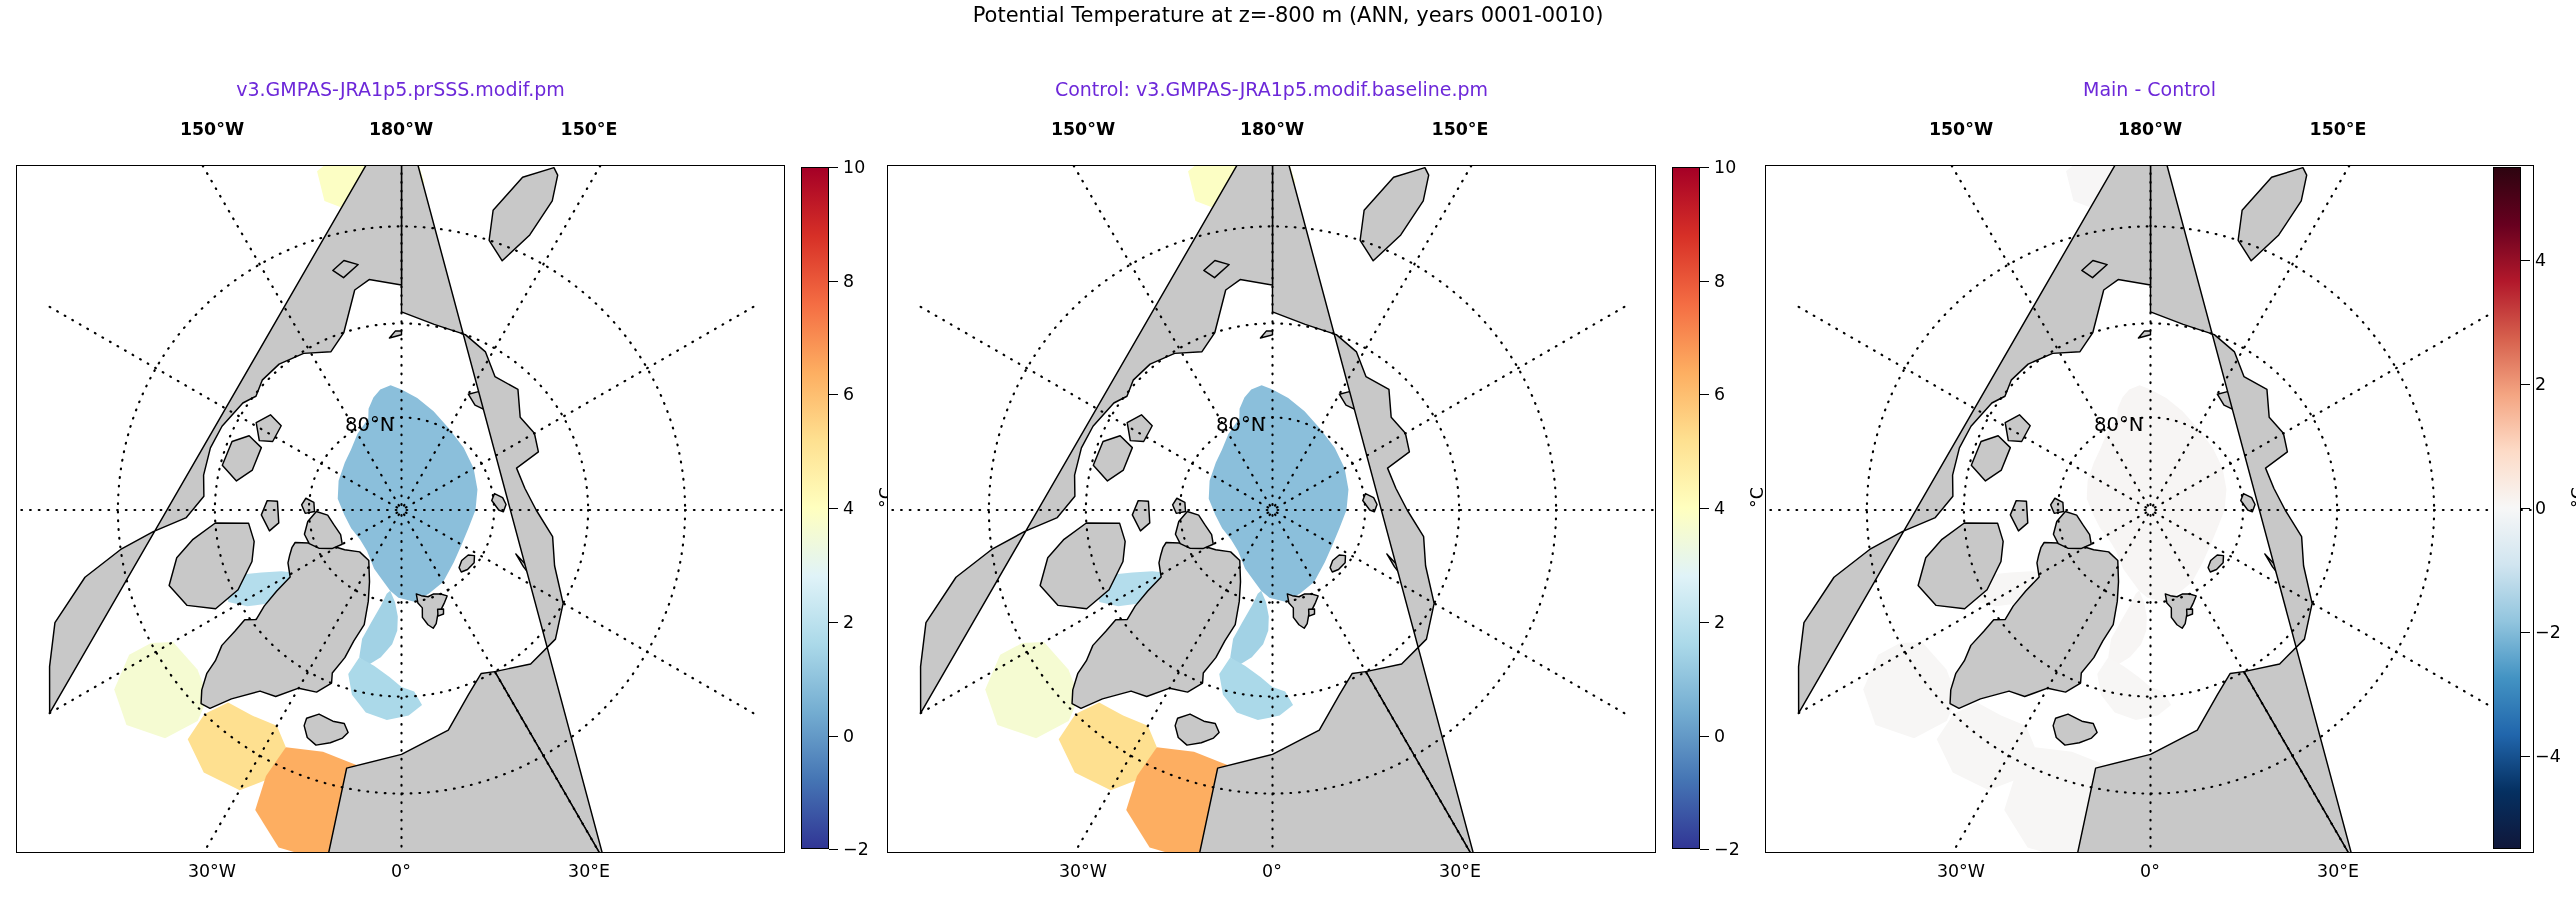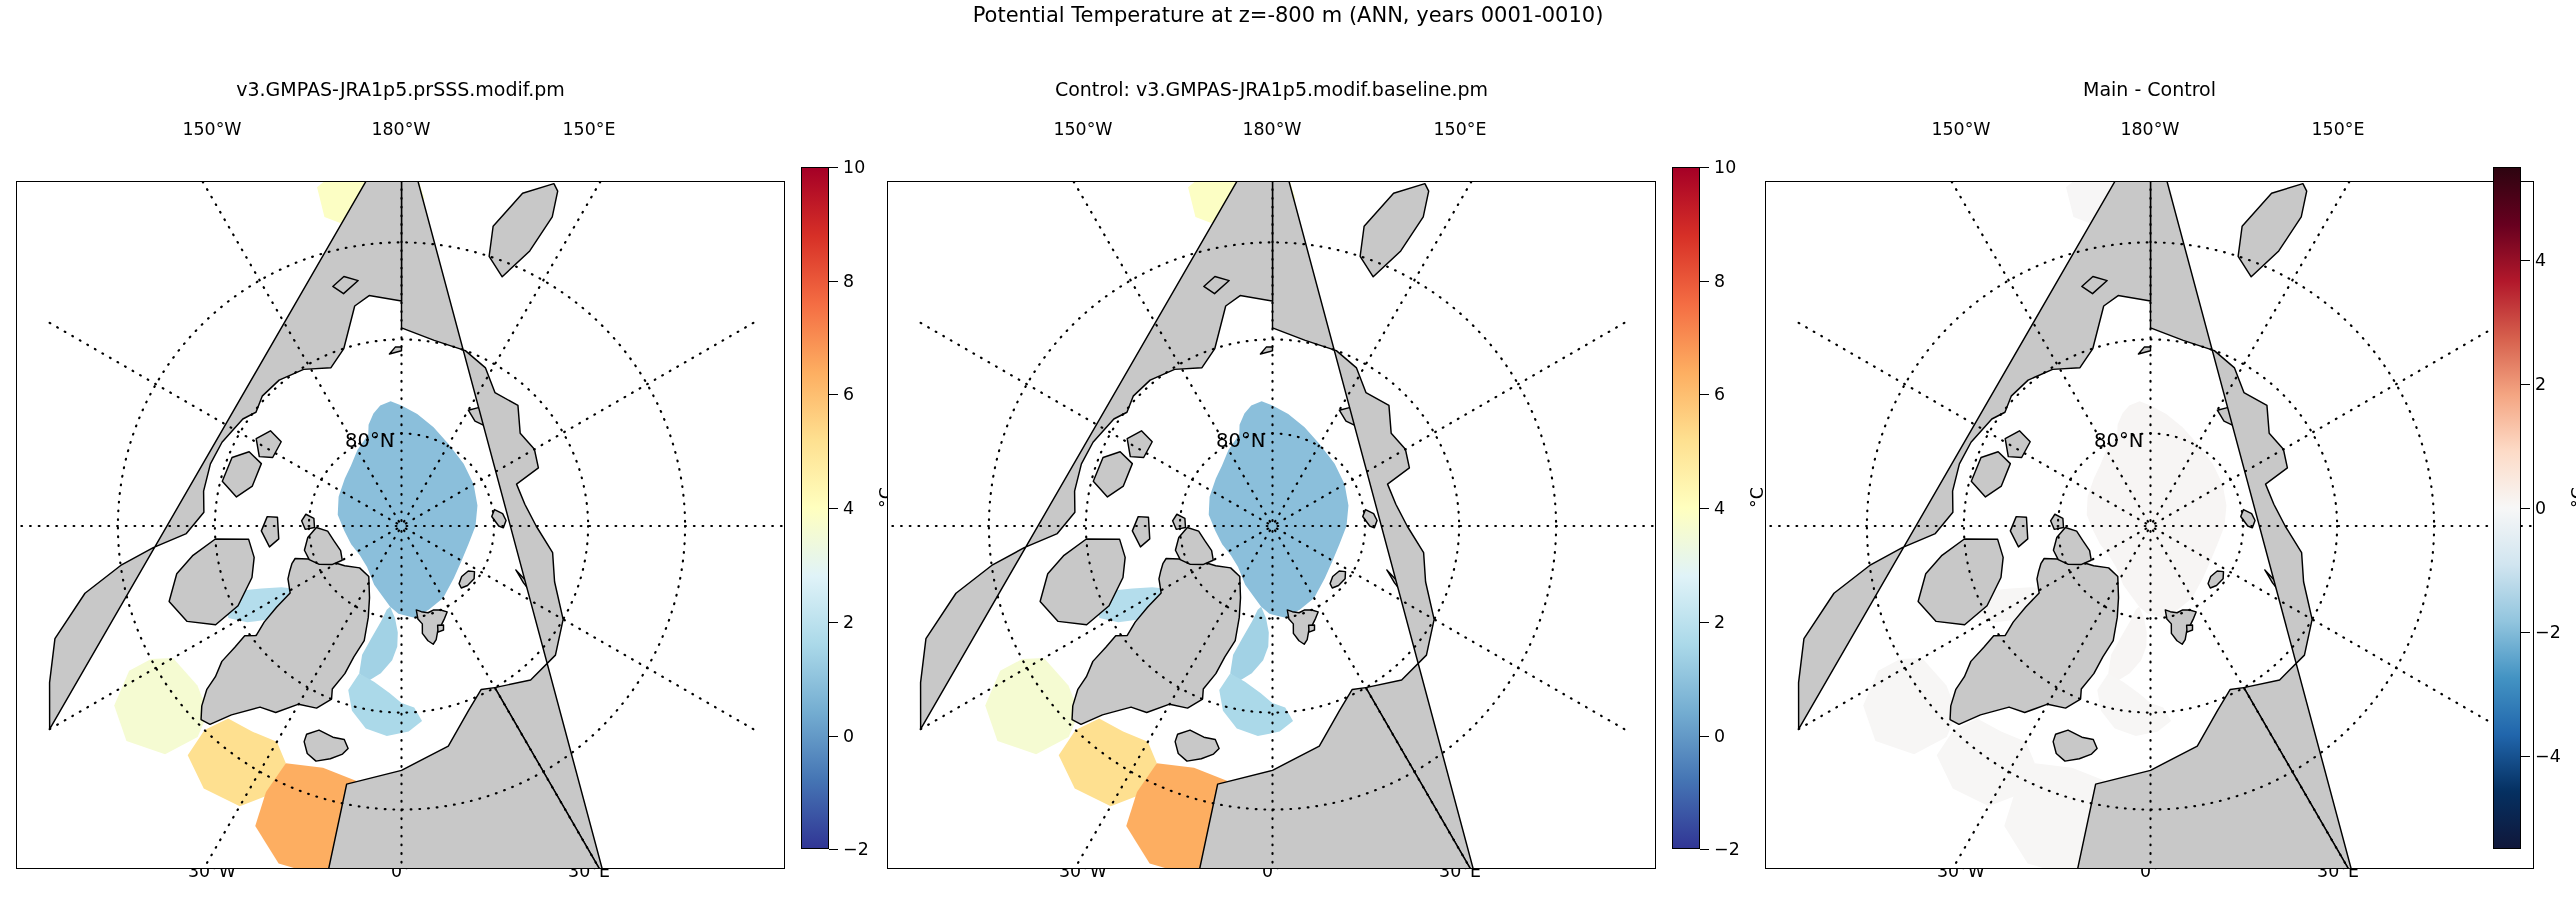--- a/index.html
+++ b/index.html
@@ -7,32 +7,32 @@
   #figure{position:relative;width:2576px;height:901px;background:#ffffff;}
 
   #suptitle{
     position:absolute;left:0;top:2.9px;width:2576px;
     text-align:center;font-size:21px;color:#000;letter-spacing:0px;
   }
 
   .panel{position:absolute;top:0;height:901px;}
   .panel-title{
     position:absolute;top:78px;width:100%;text-align:center;
-    font-size:19px;color:#000000;white-space:nowrap;
+    font-size:19px;color:#6d28d9;white-space:nowrap;
   }
   .lon-top{
     position:absolute;top:119px;font-size:17.4px;color:#000;
-    text-align:left;transform:translateX(-50%);
+    text-align:left;transform:translateX(-50%);font-weight:bold;
   }
   .lon-bot{
     position:absolute;top:861px;font-size:17.4px;color:#000;
     text-align:left;transform:translateX(-50%);
   }
   .map-wrap{position:absolute;overflow:hidden;background:#ffffff;
-    border:1.5px solid #000;box-sizing:border-box;margin-top:16px;}
+    border:1.5px solid #000;box-sizing:border-box;}
   .map-wrap svg{display:block;}
 
   .cbar{position:absolute;}
   .cbar .bar{position:absolute;left:0;top:0;width:100%;height:100%;
     border:1.5px solid #000;box-sizing:border-box;}
   .cbar .tick{position:absolute;left:100%;width:9.4px;height:0;
     border-top:1.5px solid #000;}
   .cbar .ticklabel{position:absolute;left:calc(100% + 14.5px);
     font-size:17.4px;color:#000;transform:translateY(-50%);white-space:nowrap;}
   .cbar .unit{position:absolute;left:calc(100% + 57px);top:50%;

